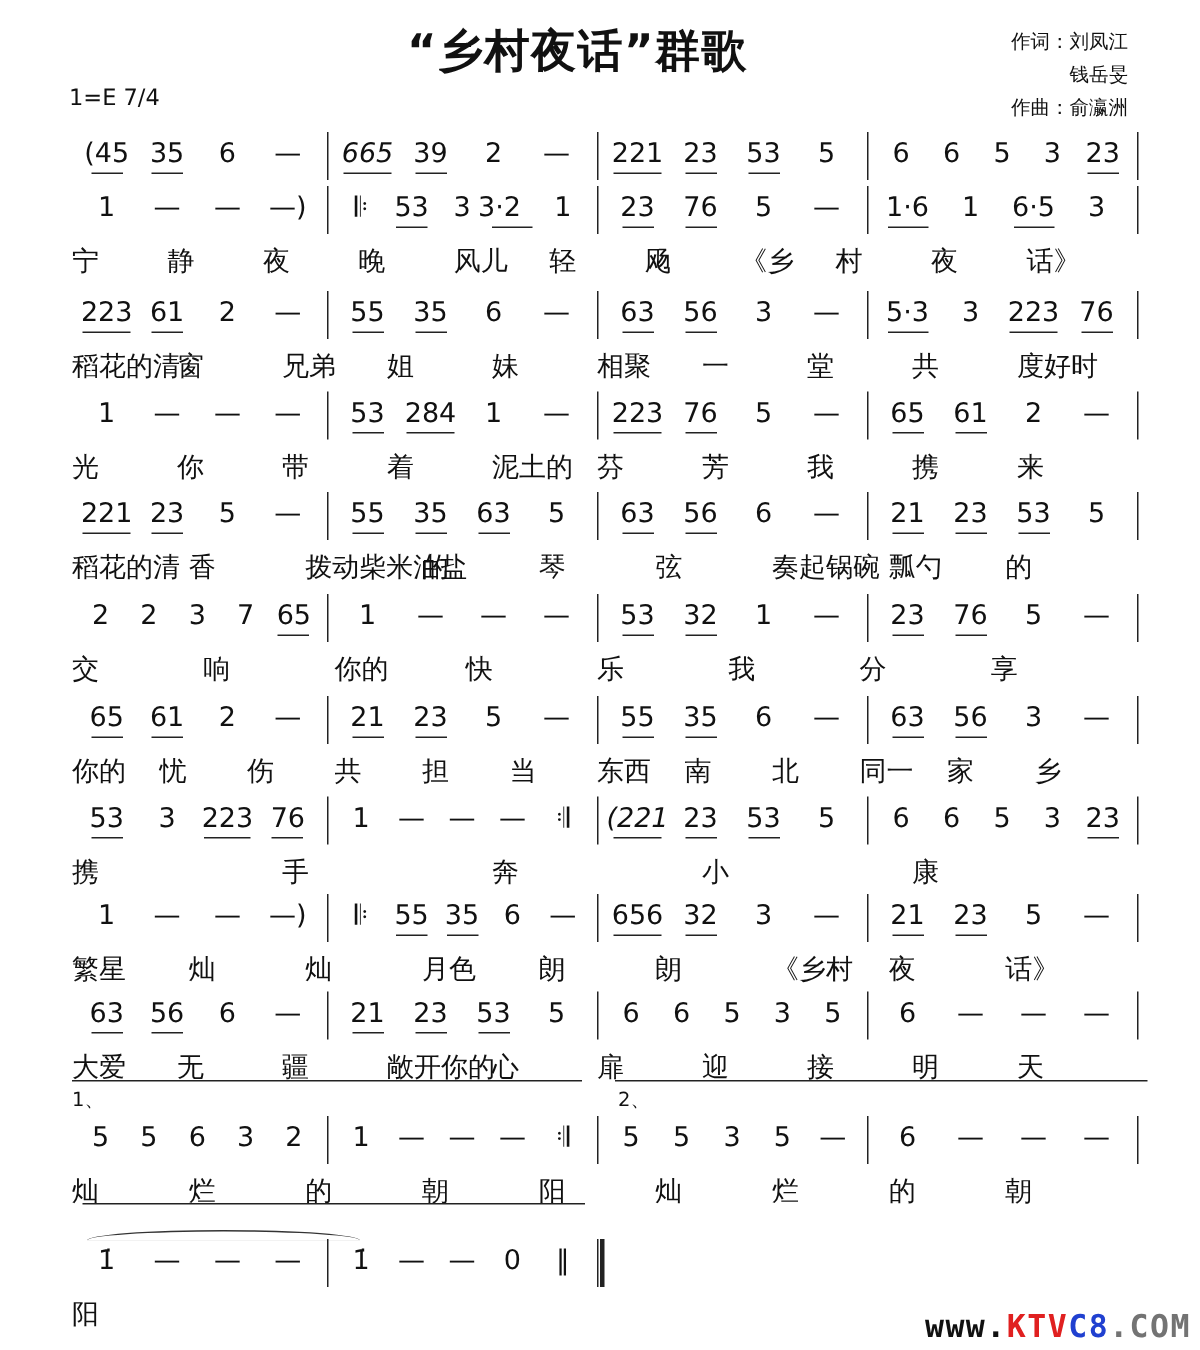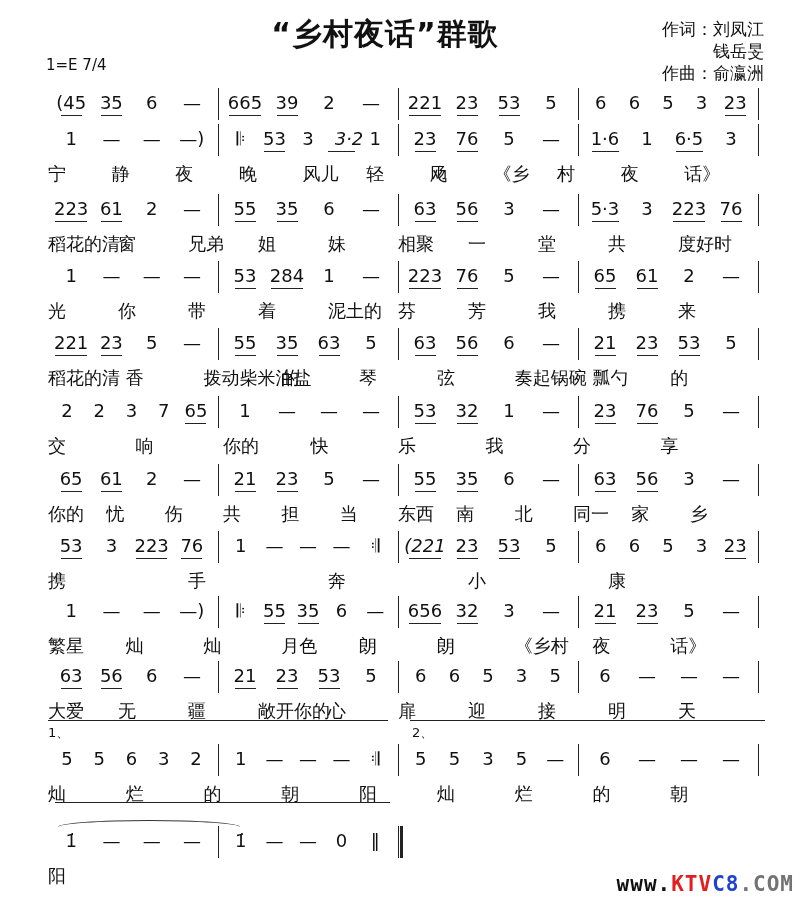--- a/index.html
+++ b/index.html
@@ -1,20 +1,20 @@
 <!DOCTYPE html>
 <html><head>
 <meta charset="utf-8">
 <style>
   html, body { margin:0; padding:0; background:#fff; }
   body { width:800px; height:900px; position:relative; overflow:hidden;
          font-family:"DejaVu Sans", "Liberation Sans", sans-serif; color:#111; }
   .abs { position:absolute; }
   .title { left:0; top:14px; width:800px; text-align:center; font-size:30px; font-weight:bold; letter-spacing:1px; padding-right:30px; box-sizing:border-box; }
-  .credits { right:36px; top:18px; font-size:17px; line-height:22px; text-align:left; }
+  .credits { right:48px; top:18px; font-size:13px; line-height:22px; text-align:left; }
   .credits .row { white-space:pre; }
   .key { left:46px; top:56px; font-size:15px; }
   .sys { position:absolute; left:0; width:800px; }
   .notes { position:absolute; top:0; height:24px; font-size:18px; white-space:nowrap; }
   .n { position:absolute; top:0; text-align:center; width:12px; }
   .ul { position:absolute; height:0; border-top:1.3px solid #222; }
   .bar { position:absolute; width:1.4px; background:#222; }
   .dbar { position:absolute; width:1.4px; background:#222; }
   .tie { position:absolute; border-top:1.4px solid #333; border-radius:50% 50% 0 0 / 100% 100% 0 0; height:6px; }
   .lyr { position:absolute; font-size:18px; white-space:nowrap; }
@@ -38,21 +38,21 @@
       <div class="bar" style="left: 398px; top: -4px; height: 32px;"></div>
       <div class="bar" style="left: 578px; top: -4px; height: 32px;"></div>
       <div class="bar" style="left: 758px; top: -4px; height: 32px;"></div>
       <div class="notes" style="left: 0px; width: 800px;">
         <span class="n" style="left: 31.125px; width: 80px;">(45</span>
         <div class="ul" style="left: 60.625px; width: 21px; top: 23px;"></div>
         <span class="n" style="left: 71.375px; width: 80px;">35</span>
         <div class="ul" style="left: 100.875px; width: 21px; top: 23px;"></div>
         <span class="n" style="left: 111.625px; width: 80px;">6</span>
         <span class="n" style="left: 151.875px; width: 80px;">—</span>
-        <span class="n" style="left: 205px; width: 80px;">665</span>
+        <span class="n" style="left: 205px; width: 80px; font-style: italic;">665</span>
         <div class="ul" style="left: 229.25px; width: 31.5px; top: 23px;"></div>
         <span class="n" style="left: 247px; width: 80px;">39</span>
         <div class="ul" style="left: 276.5px; width: 21px; top: 23px;"></div>
         <span class="n" style="left: 289px; width: 80px;">2</span>
         <span class="n" style="left: 331px; width: 80px;">—</span>
         <span class="n" style="left: 385px; width: 80px;">221</span>
         <div class="ul" style="left: 409.25px; width: 31.5px; top: 23px;"></div>
         <span class="n" style="left: 427px; width: 80px;">23</span>
         <div class="ul" style="left: 456.5px; width: 21px; top: 23px;"></div>
         <span class="n" style="left: 469px; width: 80px;">53</span>
@@ -73,21 +73,21 @@
       <div class="bar" style="left: 758px; top: -4px; height: 32px;"></div>
       <div class="notes" style="left: 0px; width: 800px;">
         <span class="n" style="left: 31.125px; width: 80px;">1</span>
         <span class="n" style="left: 71.375px; width: 80px;">—</span>
         <span class="n" style="left: 111.625px; width: 80px;">—</span>
         <span class="n" style="left: 151.875px; width: 80px;">—)</span>
         <span class="n" style="left: 200.8px; width: 80px;">𝄆</span>
         <span class="n" style="left: 234.4px; width: 80px;">53</span>
         <div class="ul" style="left: 263.9px; width: 21px; top: 23px;"></div>
         <span class="n" style="left: 268px; width: 80px;">3</span>
-        <span class="n" style="left: 309px; width: 80px; font-style: italic;">3·2</span>
+        <span class="n" style="left: 293px; width: 80px;">3·2</span>
         <div class="ul" style="left: 328.1px; width: 27px; top: 23px;"></div>
         <span class="n" style="left: 335.2px; width: 80px;">1</span>
         <span class="n" style="left: 385px; width: 80px;">23</span>
         <div class="ul" style="left: 414.5px; width: 21px; top: 23px;"></div>
         <span class="n" style="left: 427px; width: 80px;">76</span>
         <div class="ul" style="left: 456.5px; width: 21px; top: 23px;"></div>
         <span class="n" style="left: 469px; width: 80px;">5</span>
         <span class="n" style="left: 511px; width: 80px;">—</span>
         <span class="n" style="left: 565px; width: 80px;">1·6</span>
         <div class="ul" style="left: 591.5px; width: 27px; top: 23px;"></div>

